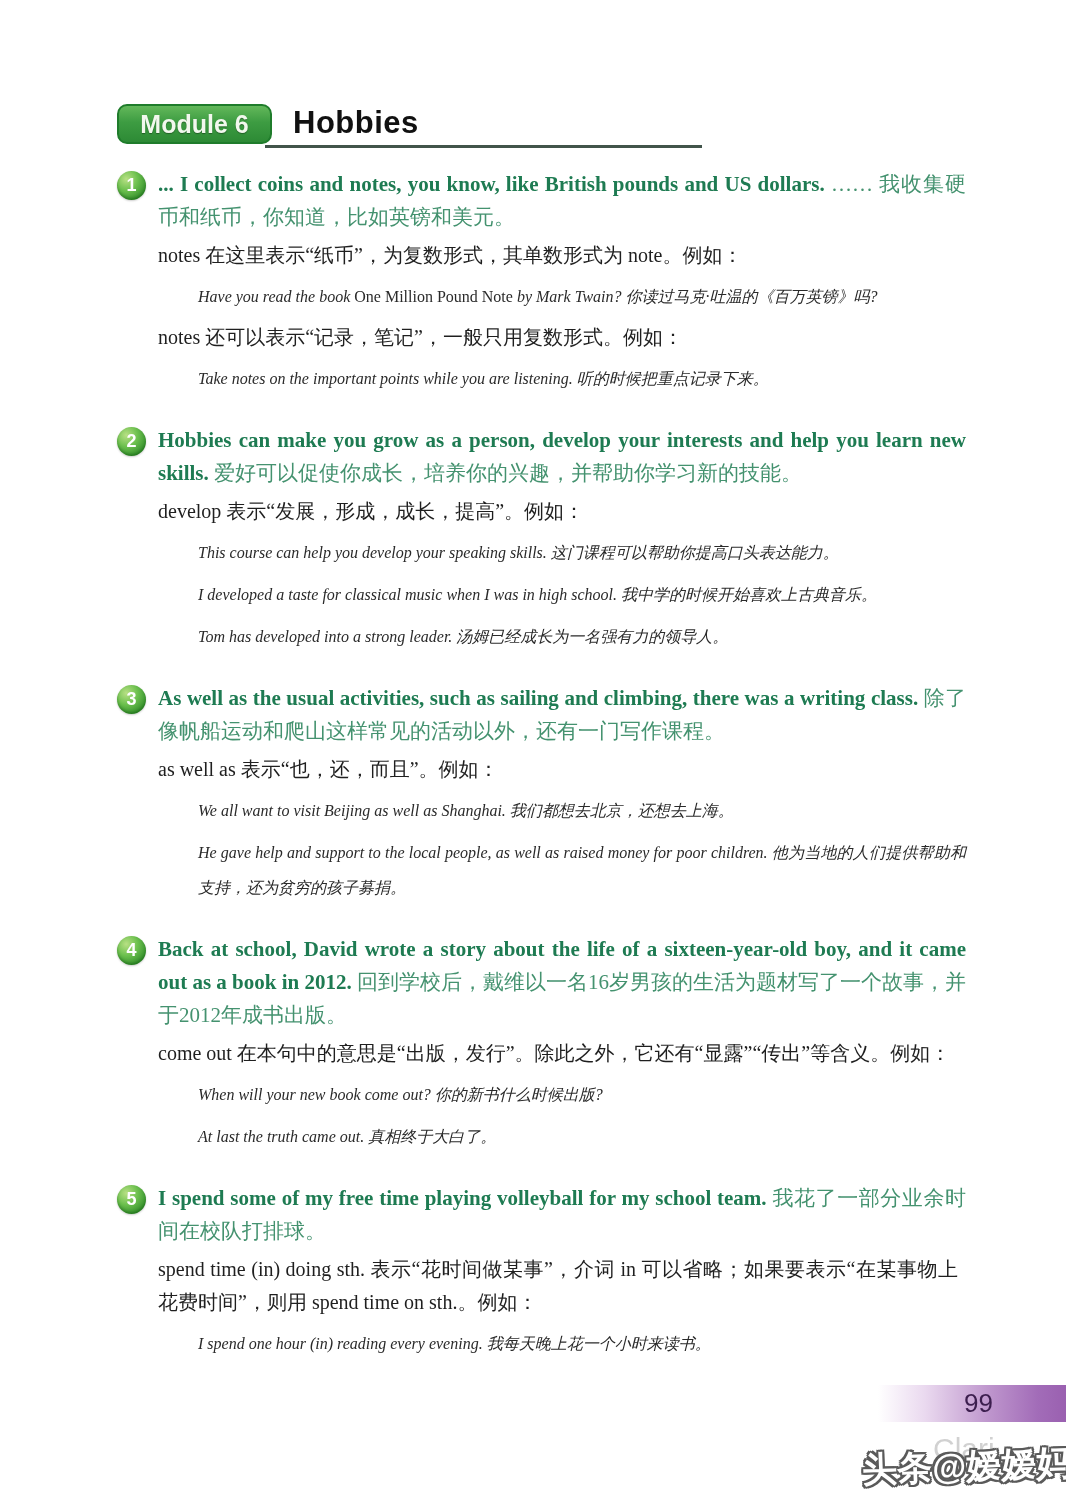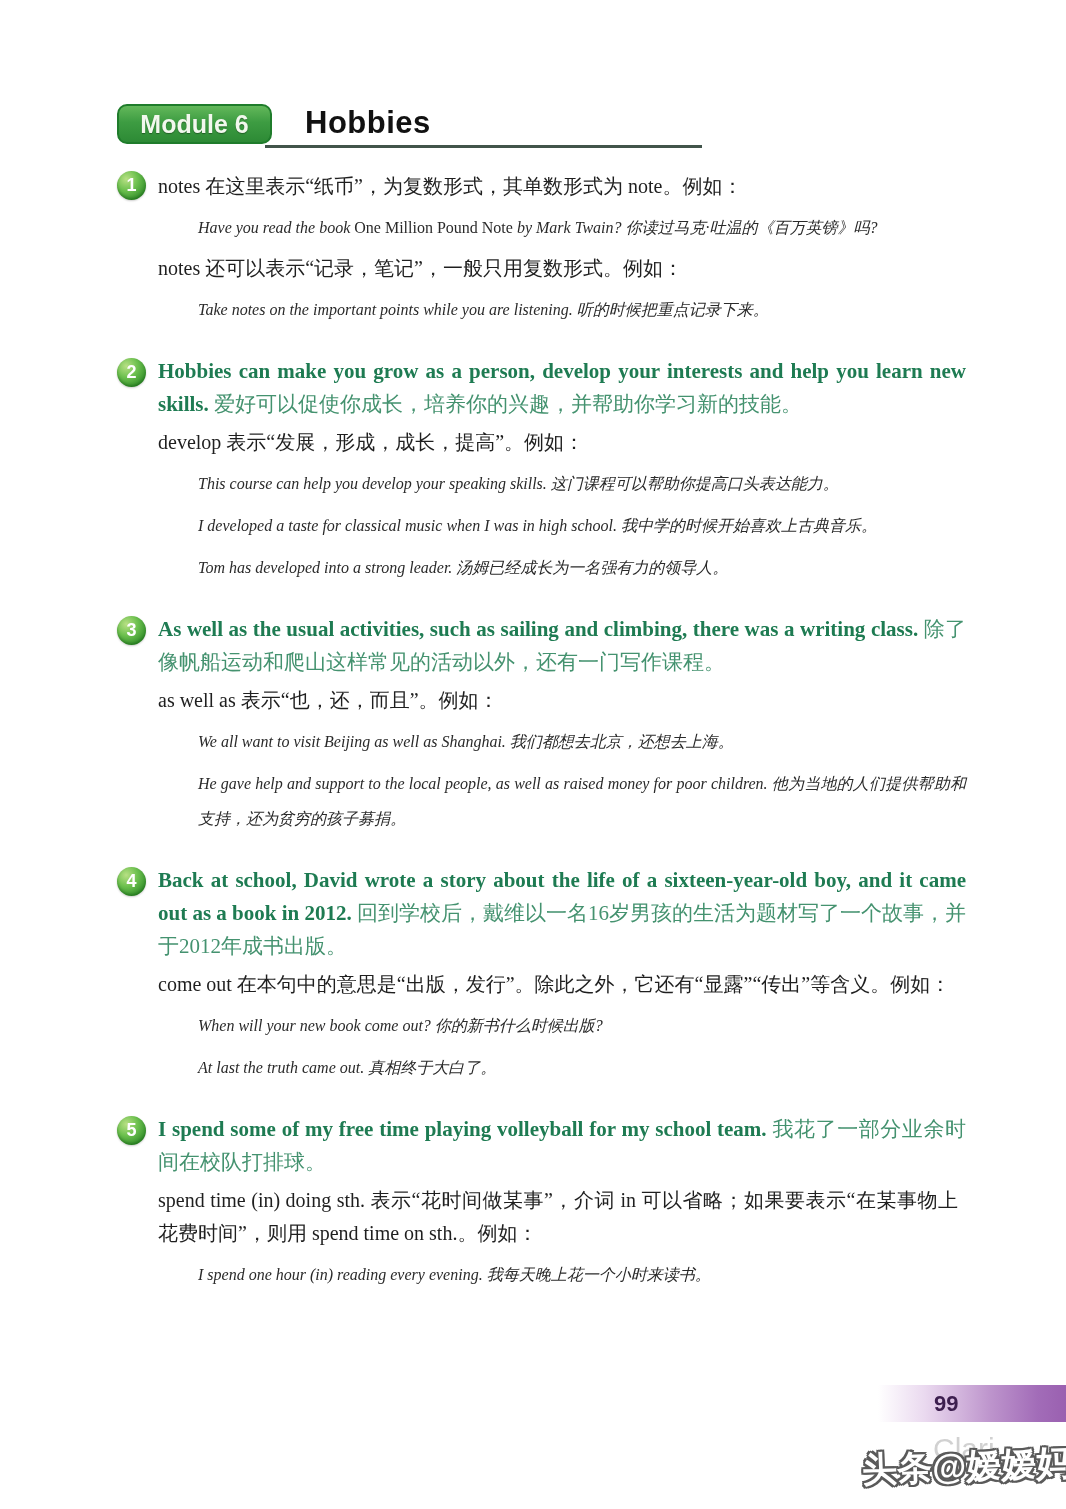--- a/index.html
+++ b/index.html
@@ -45,21 +45,21 @@
     font-family: "Liberation Sans", sans-serif;
     font-weight: bold;
     font-size: 25px;
     display: flex;
     align-items: center;
     justify-content: center;
     text-shadow: 0 1px 1px rgba(0,0,0,0.35);
   }
   .page-title {
     position: absolute;
-    left: 188px; top: 1px;
+    left: 176px; top: 1px;
     font-family: "Liberation Sans", sans-serif;
     font-weight: bold;
     font-size: 31px;
     color: #111;
     letter-spacing: 0.5px;
   }
   
   .item {
     display: flex;
     margin-bottom: 21px;
@@ -114,24 +114,24 @@
     position: absolute;
     left: 878px;
     top: 1385px;
     width: 188px;
     height: 37px;
     background: linear-gradient(90deg, #ffffff 0%, #ead9ef 25%, #bd94cc 60%, #a26cb8 85%, #9a60b0 100%);
     display: flex;
     align-items: center;
   }
   .page-num {
-    margin-left: 56px;
-    font-family: "Liberation Sans", sans-serif;
-    font-weight: bold;
-    font-size: 22px;
+    margin-left: 86px;
+    font-family: "Liberation Sans", sans-serif;
+    font-weight: normal;
+    font-size: 26px;
     color: #3c1e4e;
   }
   .ghost-watermark {
     position: absolute;
     left: 933px;
     top: 1432px;
     font-family: "Liberation Sans", sans-serif;
     font-size: 30px;
     color: #9a9a9a;
     opacity: 0.45;
@@ -165,20 +165,24 @@
         <span>Module 6</span>
       </div>
       <div class="page-title">Hobbies</div>
     </div>
 
     <div class="item">
       <div class="bullet">
         <span>1</span>
       </div>
       <div class="item-body">
+        <p class="p-main">
+          <span class="en-bold">... I collect coins and notes, you know, like British pounds and US dollars.</span>
+          <span class="zh-green">…… 我收集硬币和纸币，你知道，比如英镑和美元。</span>
+        </p>
         <p class="p-explain">notes 在这里表示“纸币”，为复数形式，其单数形式为 note。例如：</p>
         <p class="p-example">
           <span class="ex-en">Have you read the book</span>
           <span class="ex-title">One Million Pound Note</span>
           <span class="ex-en">by Mark Twain?</span>
           <span class="ex-zh">你读过马克·吐温的《百万英镑》吗?</span>
         </p>
         <p class="p-explain">notes 还可以表示“记录，笔记”，一般只用复数形式。例如：</p>
         <p class="p-example">
           <span class="ex-en">Take notes on the important points while you are listening.</span>

